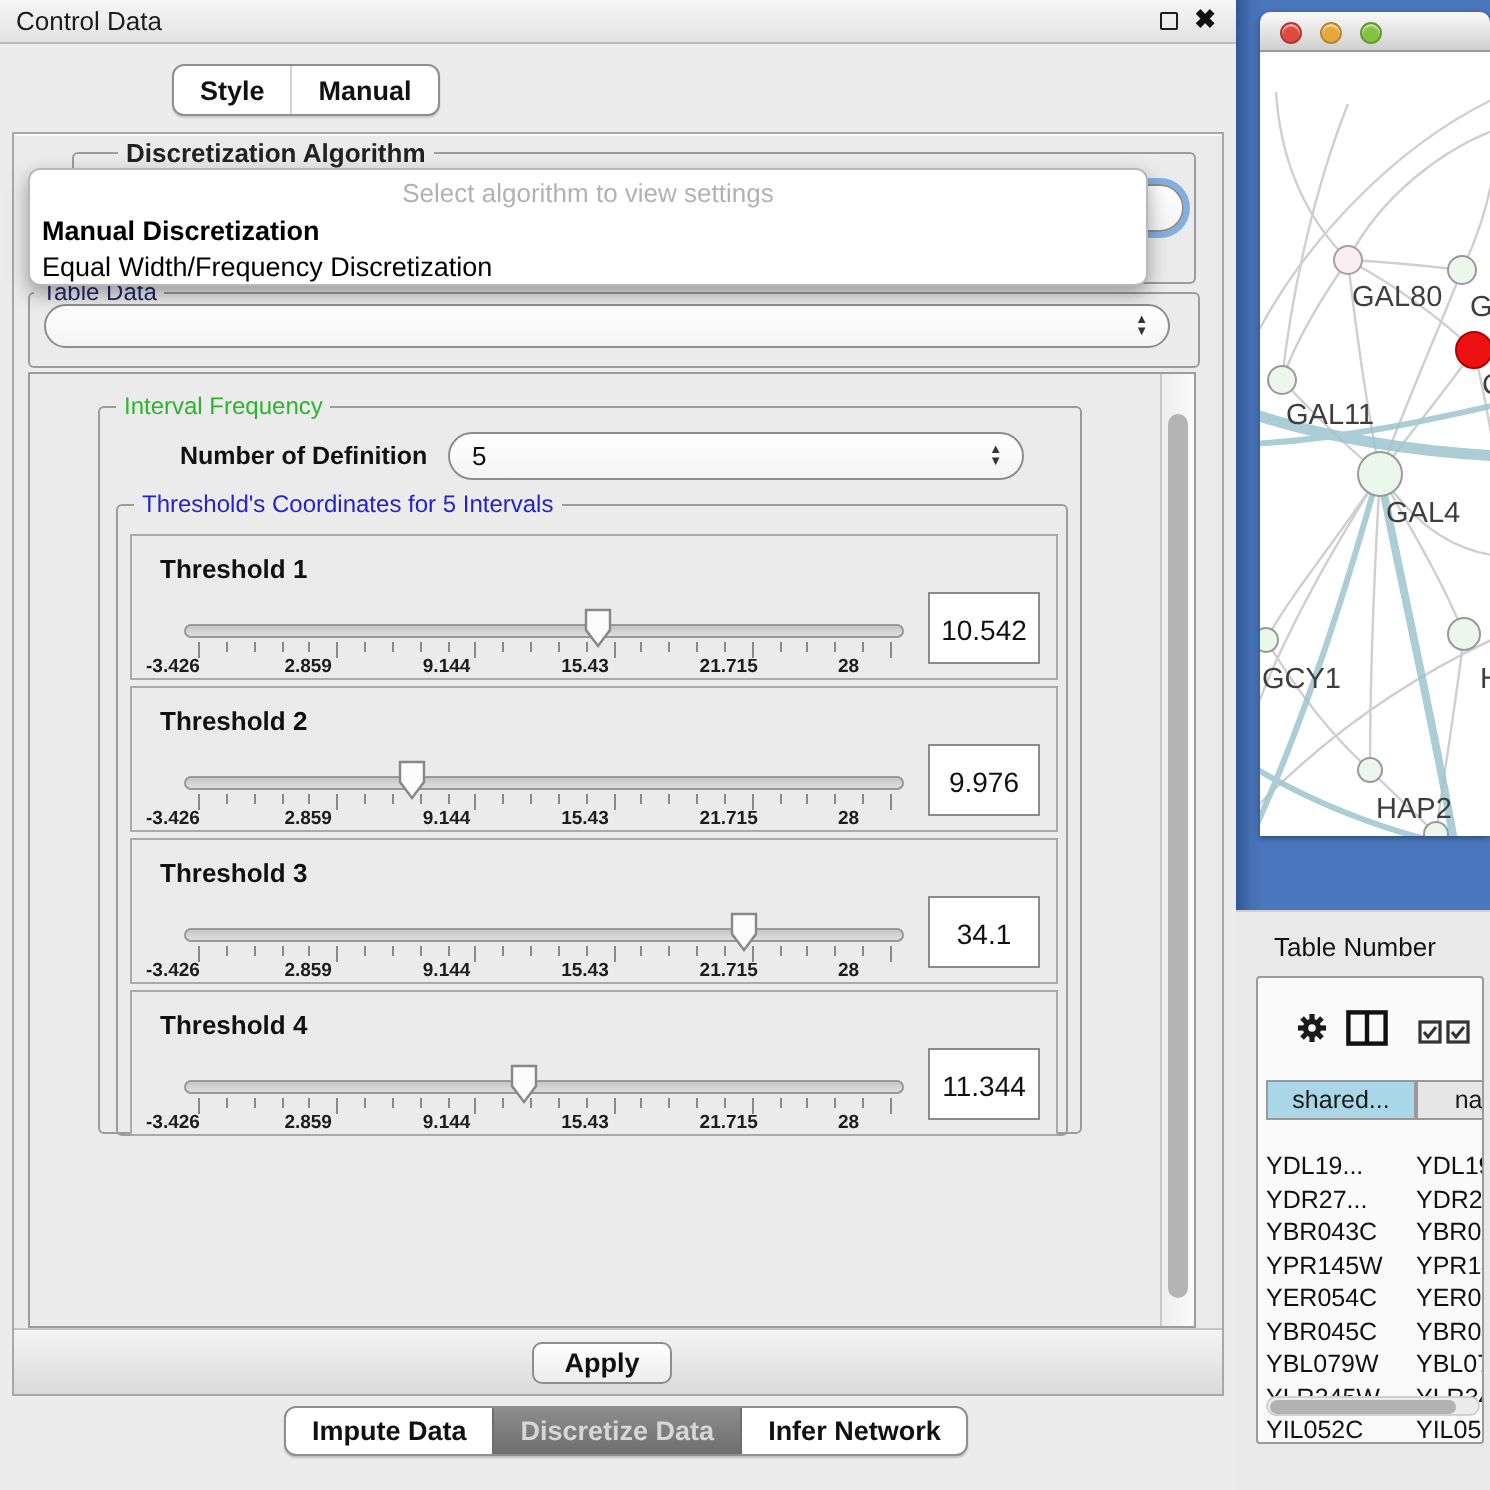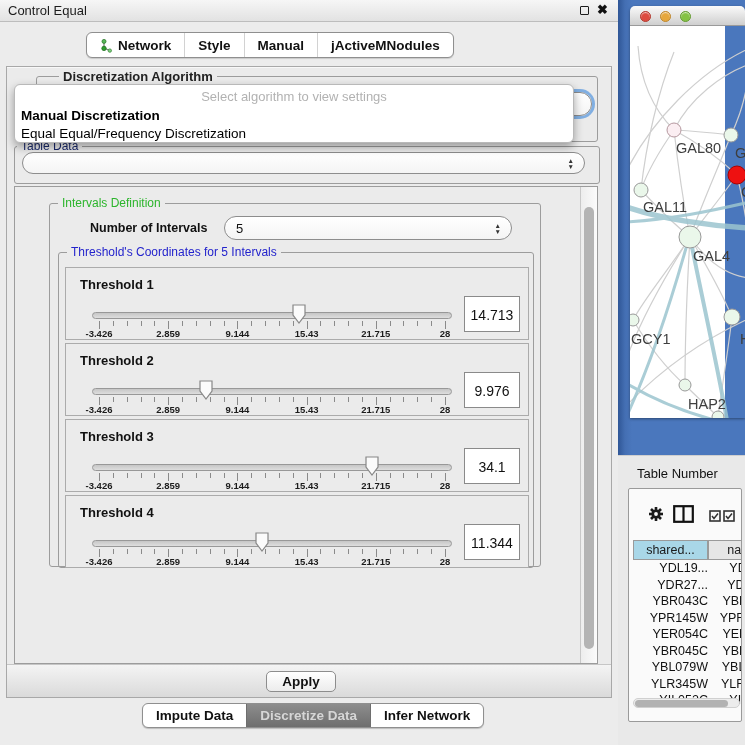--- a/index.html
+++ b/index.html
@@ -52,21 +52,21 @@
 
   
   .tbox{position:absolute;left:6px;width:464px;height:73px;border:1px solid #ababab;background:#ebebeb;}
   .tbox .tl{position:absolute;left:14px;top:9px;font-size:13px;font-weight:bold;color:#111;}
   .track{position:absolute;left:26px;top:44px;width:360px;height:7px;border:1px solid #989898;border-radius:4px;
          background:linear-gradient(#c6c6c6,#dedede);}
   .thumb{position:absolute;top:36px;width:14px;height:20px;}
   .ticks{position:absolute;left:33px;top:53px;width:346px;height:8px;}
   .tick{position:absolute;top:0;width:1px;background:#8a8a8a;}
   .slabels{position:absolute;left:33px;top:60px;width:346px;height:11px;}
-  .slab{position:absolute;width:52px;margin-left:-26px;text-align:center;font-size:9.5px;font-weight:bold;color:#1c1c1c;}
+  .slab{position:absolute;width:52px;margin-left:-26px;text-align:left;font-size:9.5px;font-weight:bold;color:#1c1c1c;}
   .tvalue{position:absolute;right:8px;top:28px;width:56px;height:36px;background:#fff;border:1px solid #8a8a8a;
           font-size:14px;color:#111;text-align:center;line-height:36px;}
 
   
   .listbox{position:absolute;left:14px;top:33px;width:474px;height:52px;background:#fff;border:1px solid #9c9c9c;overflow:hidden;}
   .litem{font-size:12.5px;color:#1a1a1a;line-height:19px;padding-left:14px;white-space:nowrap;}
   .lsb{position:absolute;right:1px;top:1px;width:12px;height:50px;background:#f1f1f1;}
   .lsb i{position:absolute;left:1.5px;top:1px;width:9px;height:40px;background:#b4b4b4;border-radius:4px;}
 
   .bottomband{left:7px;top:664px;width:604px;height:33px;background:linear-gradient(#f4f4f4,#dadada);
@@ -82,97 +82,84 @@
   .btab.sel{background:linear-gradient(#8d8d8d,#6e6e6e);color:#d6d6d6;border-left-color:#6e6e6e;}
   .btab.sel+.btab{border-left-color:#6e6e6e;}
 
   
   .netframe{left:618px;top:0;width:127px;height:457px;background:linear-gradient(to right,#2f5696 0px,#446fb3 7px,#4a77bd 14px);}
   .macwin{left:630px;top:6px;width:115px;height:412px;border-radius:5px 5px 0 0;overflow:hidden;
           box-shadow:0 1px 3px rgba(0,0,0,.4);}
   .mactitle{position:absolute;left:0;top:0;width:100%;height:20px;background:linear-gradient(#fafafa,#cfcfcf);
             border-bottom:1px solid #9a9a9a;}
   .dot{position:absolute;top:4.5px;width:11px;height:11px;border-radius:50%;box-shadow:inset 0 1px 1px rgba(255,255,255,.7);}
-  .canvas{position:absolute;left:0;top:20px;width:95px;height:392px;background:#fff;}
+  .canvas{position:absolute;left:0;top:20px;width:115px;height:392px;background:#fff;}
 
   .tp-header{left:618px;top:455px;width:127px;height:290px;background:#e9e9e9;border-top:1px solid #cfcfcf;}
   .tp-title{position:absolute;left:19px;top:10px;font-size:13px;color:#111;}
   .tp-box{position:absolute;left:10px;top:32px;width:114px;height:234px;background:#fafafa;
           border:1px solid #9a9a9a;border-radius:2px;overflow:hidden;}
   .hcell{position:absolute;top:51px;height:20px;border:1px solid #9a9a9a;font-size:12.5px;color:#1a1a1a;
          text-align:center;line-height:18px;overflow:hidden;}
   .trow{position:absolute;left:0;width:200px;height:16.5px;font-size:12.5px;color:#111;}
-  .trow span{position:absolute;top:1px;text-align:right;white-space:nowrap;}
+  .trow span{position:absolute;top:16px;text-align:left;white-space:nowrap;}
   .hsb{position:absolute;left:4px;top:209px;width:107px;height:10px;background:#ececec;border:1px solid #d0d0d0;border-radius:5px;}
   .hsb i{position:absolute;left:1px;top:0.5px;width:93px;height:7px;background:#b2b2b2;border-radius:4px;}
 </style>
 </head>
 <body>
 
 <div id="root">
 
   <div class="abs titlebar">
-    <span class="t">Control Equal</span>
+    <span class="t">Control Data</span>
     <span class="float-ico"></span>
     <span class="close-ico">✖</span>
   </div>
 
   <div class="abs tabbar" id="top-tabs">
       <div class="tab">
-        <svg width="13" height="15" viewBox="0 0 13 15">
-          <line x1="4" y1="4" x2="4" y2="10" stroke="#777" stroke-width="1.2"></line>
-          <line x1="4" y1="10" x2="9.5" y2="12.5" stroke="#777" stroke-width="1.2"></line>
-          <circle cx="4" cy="3.4" r="2" fill="#59b859" stroke="#2d7a2d" stroke-width="0.8"></circle>
-          <circle cx="4" cy="10.4" r="2.2" fill="#2f9e2f" stroke="#1f6e1f" stroke-width="0.8"></circle>
-          <circle cx="9.8" cy="12.6" r="1.7" fill="#7fce7f" stroke="#3d8a3d" stroke-width="0.8"></circle>
-        </svg>
-        <span>Network</span>
-      </div>
-      <div class="tab">
         <span>Style</span>
       </div>
       <div class="tab">
         <span>Manual</span>
-      </div>
-      <div class="tab">
-        <span>jActiveMNodules</span>
       </div>
     </div>
 
   <div class="abs contentbox"></div>
 
   <div class="group" style="left:36px;top:76px;width:562px;height:66px;">
     <span class="legend" style="left:22px;font-weight:bold;color:#222;font-size:13px;">Discretization Algorithm</span>
   </div>
   <div class="combo focus-ring" style="left:66px;top:92px;width:526px;height:24px;z-index:5;"></div>
 
   <div class="abs popup">
     <div class="ph">Select algorithm to view settings</div>
     <div id="popup-opts">
         <div class="opt b" style="top: 22px;">Manual Discretization</div>
-        <div class="opt" style="top: 40px;">Equal Equal/Frequency Discretization</div>
+        <div class="opt" style="top: 40px;">Equal Width/Frequency Discretization</div>
       </div>
   </div>
 
   <div class="group" style="left:14px;top:146px;width:586px;height:38px;">
     <span class="legend" style="left:2px;color:#1b2a6b;">Table Data</span>
   </div>
   <div class="combo" style="left:22px;top:152px;width:563px;height:22px;">
     <span class="sp">▲<i style="font-style:normal">▼</i></span>
   </div>
 
   <div class="abs scrollarea">
     <div class="vsb-track">
         <div class="vsb-thumb"></div>
       </div>
 
     <div class="group" style="left:34px;top:16px;width:492px;height:364px;">
-      <span class="legend" style="color:#2cb52c;">Intervals Definition</span>
-
-      <div style="position:absolute;left:40px;top:17px;font-size:12.5px;font-weight:bold;color:#111;">Number of Intervals</div>
+      <span class="legend" style="color:#2cb52c;">Interval Frequency</span>
+
+      <div style="position:absolute;left:40px;top:17px;font-size:12.5px;font-weight:bold;color:#111;">Number of Definition</div>
       <div class="combo" style="left:174px;top:12px;width:288px;height:24px;">
         <span class="ct">5</span>
         <span class="sp">▲<i style="font-style:normal">▼</i></span>
       </div>
 
       <div class="group" style="left:8px;top:48px;width:476px;height:316px;">
         <span class="legend" style="color:#2323cc;">Threshold's Coordinates for 5 Intervals</span>
         <div id="thresholds">
             <div class="tbox" style="top: 14px;">
               <div class="tl">Threshold 1</div>
@@ -209,21 +196,21 @@
                 <div class="tick" style="left: 346px; height: 8px;"></div>
               </div>
               <div class="slabels">
                 <span class="slab" style="left: 0px;">-3.426</span>
                 <span class="slab" style="left: 69.2px;">2.859</span>
                 <span class="slab" style="left: 138.4px;">9.144</span>
                 <span class="slab" style="left: 207.6px;">15.43</span>
                 <span class="slab" style="left: 276.8px;">21.715</span>
                 <span class="slab" style="left: 346px;">28</span>
               </div>
-              <div class="tvalue">14.713</div>
+              <div class="tvalue">10.542</div>
             </div>
             <div class="tbox" style="top: 90px;">
               <div class="tl">Threshold 2</div>
               <div class="track"></div>
               <svg class="thumb" viewBox="0 0 14 20" style="left: 133.259px;">
                 <path d="M1,1 H13 V11 L7,19 L1,11 Z" fill="#fbfbfb" stroke="#878787" stroke-width="1.2"></path>
               </svg>
               <div class="ticks">
                 <div class="tick" style="left: 0px; height: 8px;"></div>
                 <div class="tick" style="left: 13.84px; height: 4.5px;"></div>

